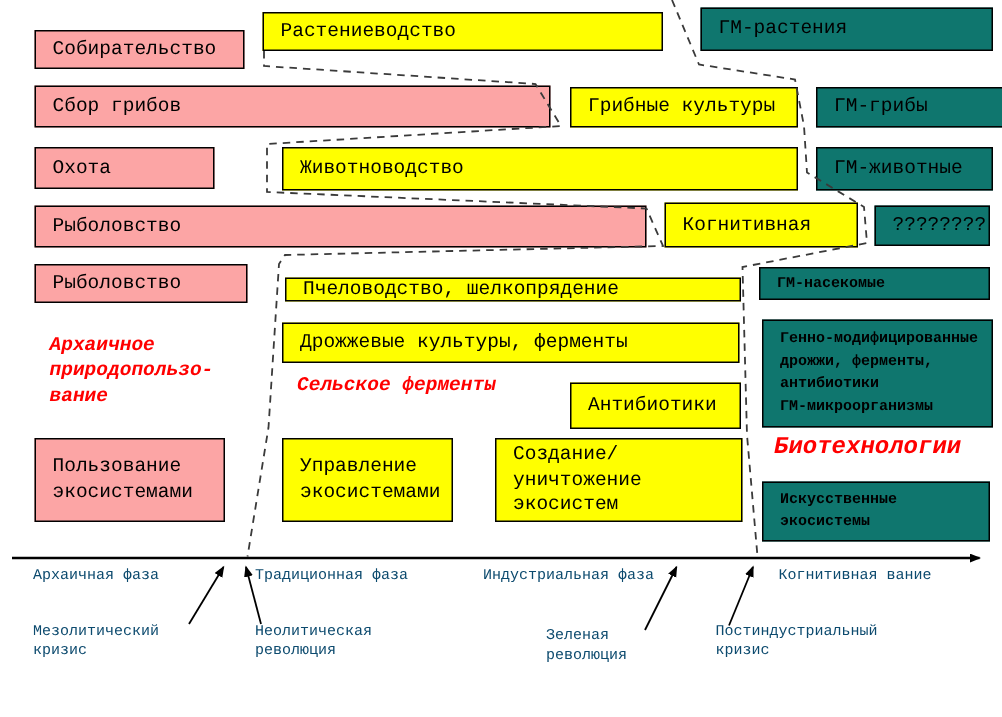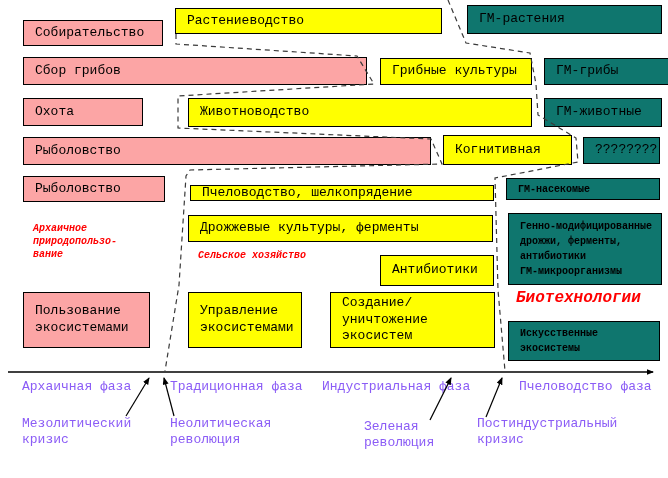--- a/index.html
+++ b/index.html
@@ -24,29 +24,29 @@
   }
   .gray{background:#fca5a5;}
   .yellow{background:#ffff00;}
   .green{background:#0f766e;}
   .small{font-size:10px;font-weight:bold;line-height:1.5;}
   .redlabel{
     position:absolute;
     color:#ff0000;
     font-weight:bold;
     font-style:italic;
-    font-size:10px;
+    font-size:13px;
     line-height:1.3;
     white-space:pre-line;
   }
   .tl-label{
     position:absolute;
-    font-size:13px;
+    font-size:10px;
     line-height:1.25;
-    color:#8b5cf6;
+    color:#0c4a6e;
     white-space:pre-line;
   }
   svg.overlay{
     position:absolute;left:0;top:0;width:668px;height:478px;
     pointer-events:none;
   }
 </style>
 </head>
 <body>
 
@@ -85,27 +85,27 @@
   <div class="box yellow" style="left:188px;top:292px;width:114px;height:56px">Управление
 экосистемами</div>
   <div class="box yellow" style="left:330px;top:292px;width:165px;height:56px">Создание/уничтожение
 экосистем</div>
   <div class="box green small" style="left:508px;top:321px;width:152px;height:40px">Искусственные
 экосистемы</div>
 
   <div class="redlabel" style="left:33px;top:222px;">Архаичное
 природопользо-
 вание</div>
-  <div class="redlabel" style="left:198px;top:249px;">Сельское хозяйство</div>
+  <div class="redlabel" style="left:198px;top:249px;">Сельское ферменты</div>
   <div class="redlabel" style="left:516px;top:288px;font-size:16px;">Биотехнологии</div>
 
   <div class="tl-label" style="left:22px;top:379px;">Архаичная фаза</div>
   <div class="tl-label" style="left:170px;top:379px;">Традиционная фаза</div>
   <div class="tl-label" style="left:322px;top:379px;">Индустриальная фаза</div>
-  <div class="tl-label" style="left:519px;top:379px;">Пчеловодство фаза</div>
+  <div class="tl-label" style="left:519px;top:379px;">Когнитивная вание</div>
 
   <div class="tl-label" style="left:22px;top:416px;">Мезолитический
 кризис</div>
   <div class="tl-label" style="left:170px;top:416px;">Неолитическая
 революция</div>
   <div class="tl-label" style="left:364px;top:419px;">Зеленая
 революция</div>
   <div class="tl-label" style="left:477px;top:416px;">Постиндустриальный
 кризис</div>
 

